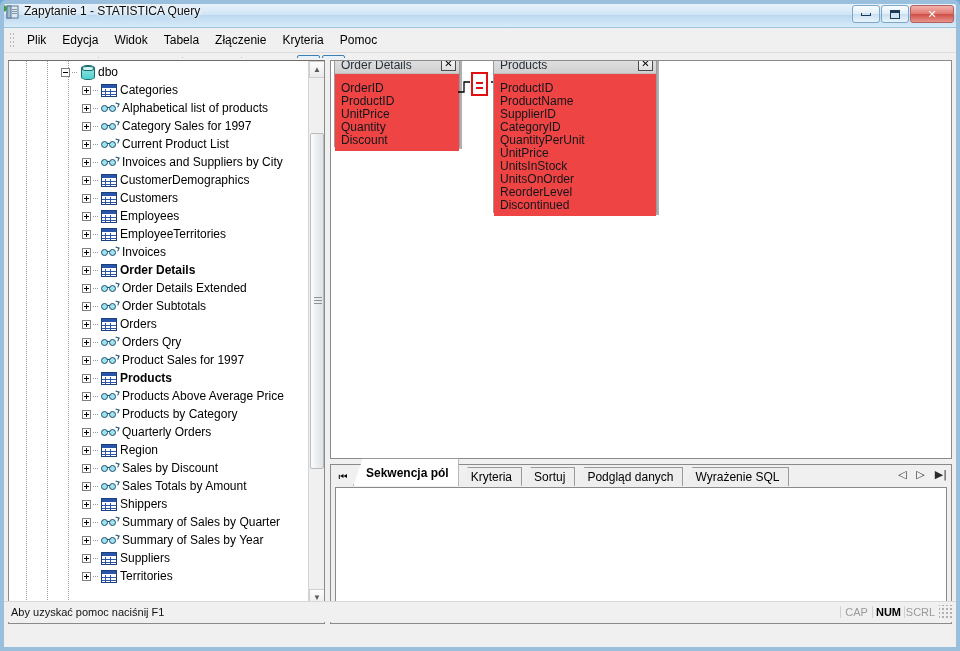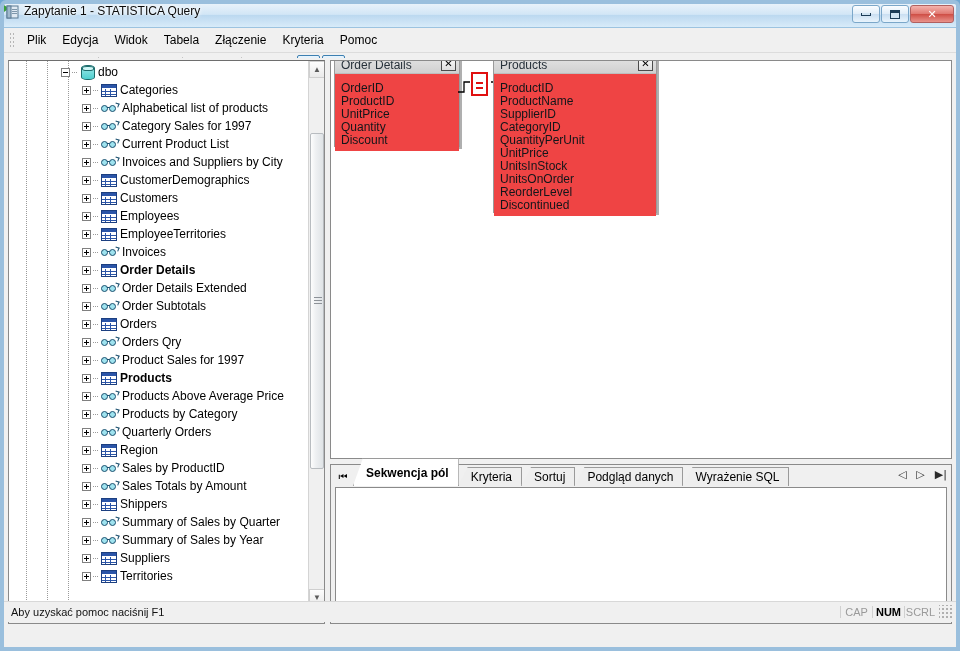--- a/index.html
+++ b/index.html
@@ -786,21 +786,21 @@
               <div class="tree-node">
                 <div class="tn-indent" style="width: 73px;"></div>
                 <div class="expander plus"></div>
                 <div class="dots"></div>
                 <div class="icon-view">
                   <span class="lens l"></span>
                   <span class="bridge"></span>
                   <span class="lens r"></span>
                   <span class="arm"></span>
                 </div>
-                <div class="node-label">Sales by ProductID</div>
+                <div class="node-label">Sales by Discount</div>
               </div>
               <div class="tree-node">
                 <div class="tn-indent" style="width: 73px;"></div>
                 <div class="expander plus"></div>
                 <div class="dots"></div>
                 <div class="icon-view">
                   <span class="lens l"></span>
                   <span class="bridge"></span>
                   <span class="lens r"></span>
                   <span class="arm"></span>

